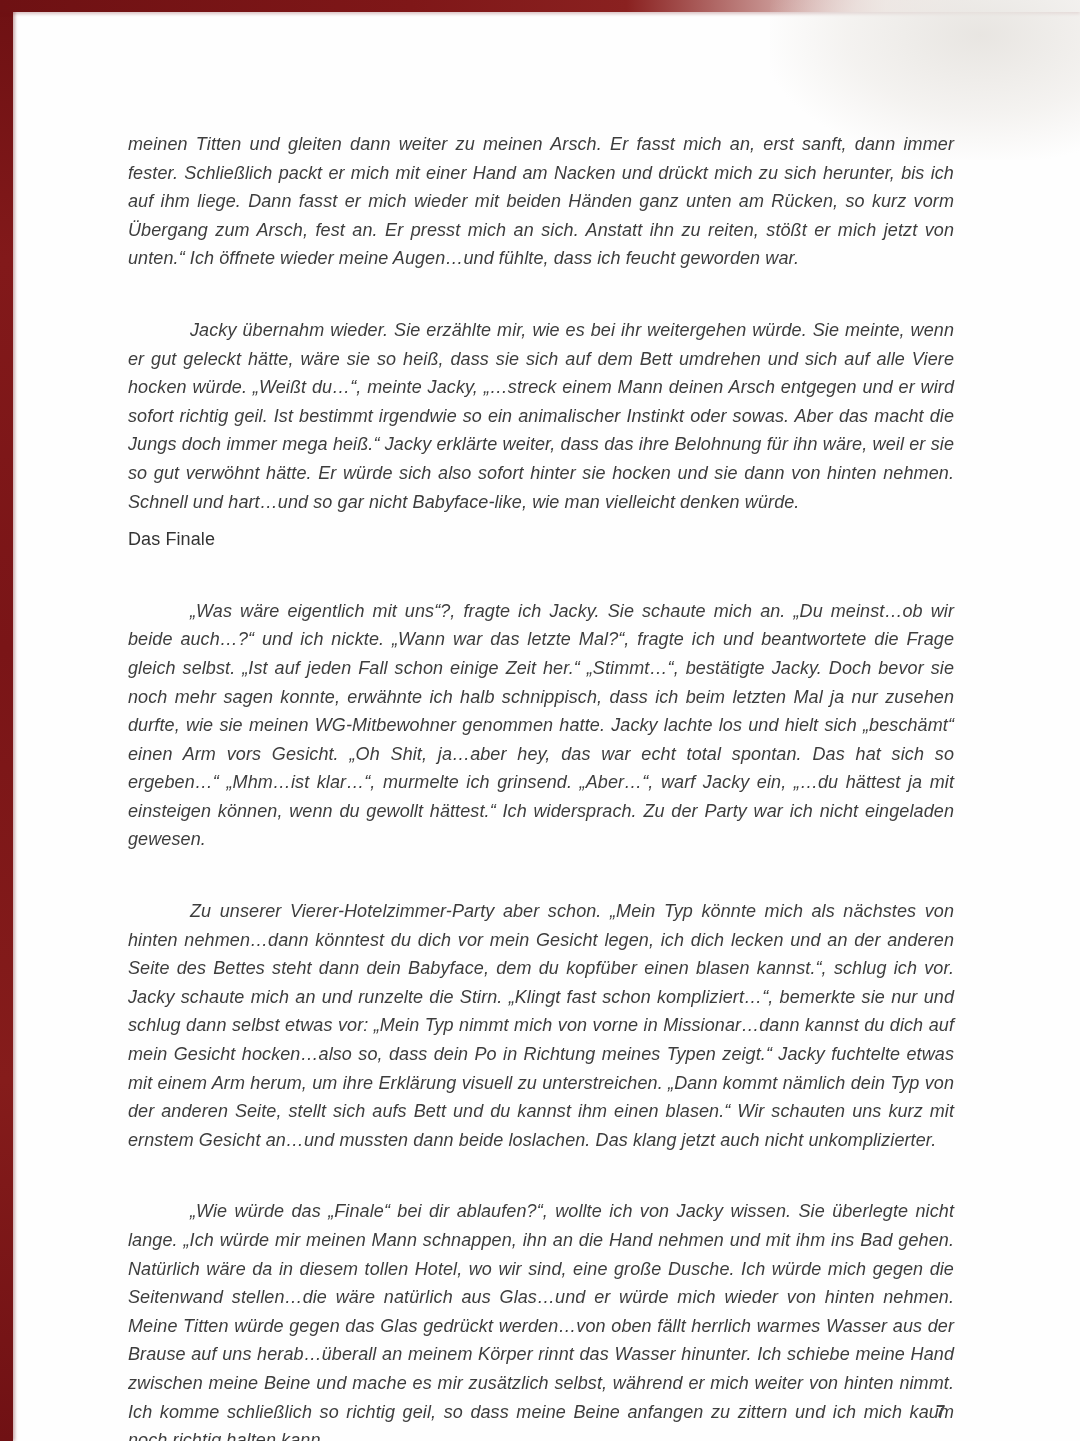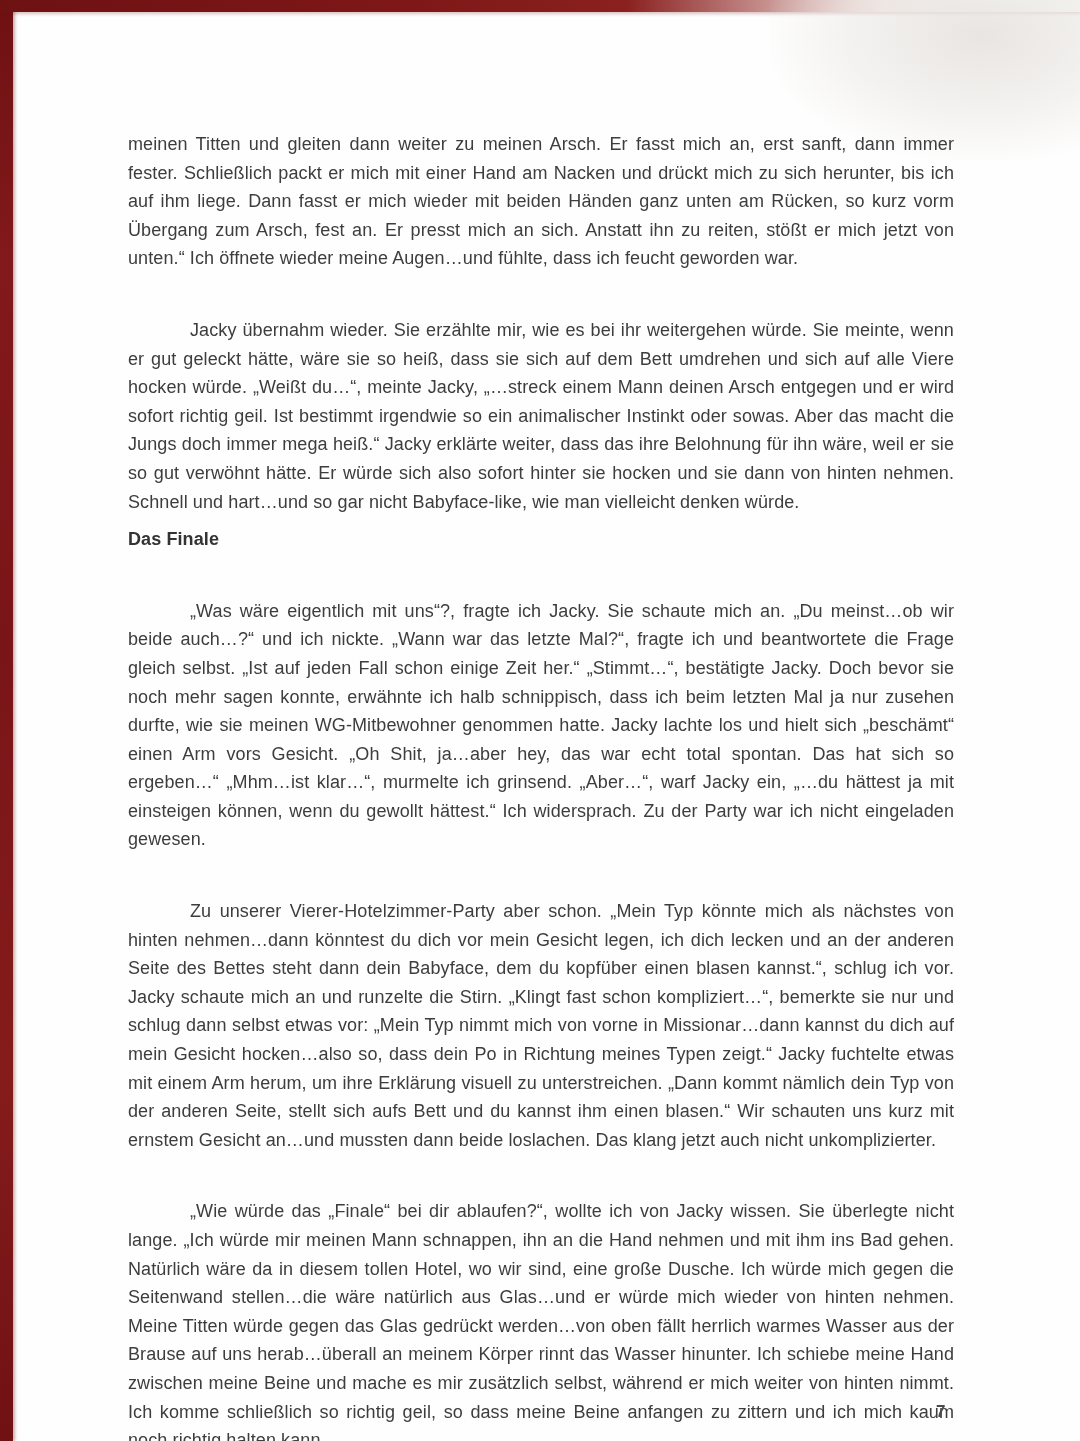--- a/index.html
+++ b/index.html
@@ -57,26 +57,26 @@
     position: absolute;
     left: 128px; top: 130px;
     width: 826px;
     color: #3d3d3d;
     font-size: 18px;
     line-height: 28.6px;
     text-align: justify;
     letter-spacing: 0.1px;
     filter: blur(0.3px);
   }
-  .para { margin: 0 0 9px 0; }
+  .para { margin: 0 0 9px 0; font-style: italic; }
   .indent { text-indent: 62px; margin-top: 43px; }
   .heading {
     font-size: 18px;
     line-height: 28.6px;
-    font-weight: bold;
+    font-weight: normal;
     color: #333333;
     margin: 9px 0 16px 0;
   }
   .page-number {
     position: absolute;
     left: 936px; top: 1402px;
     font-size: 17px;
     font-weight: 600;
     color: #4a4a4a;
     filter: blur(0.3px);

